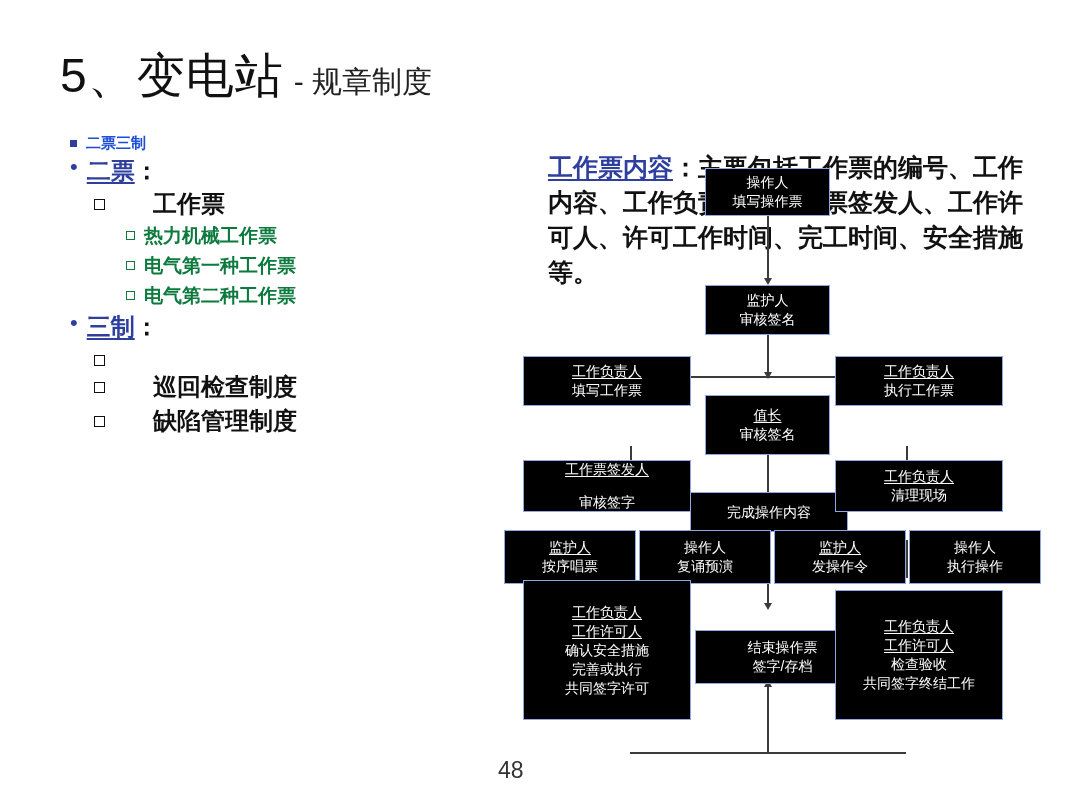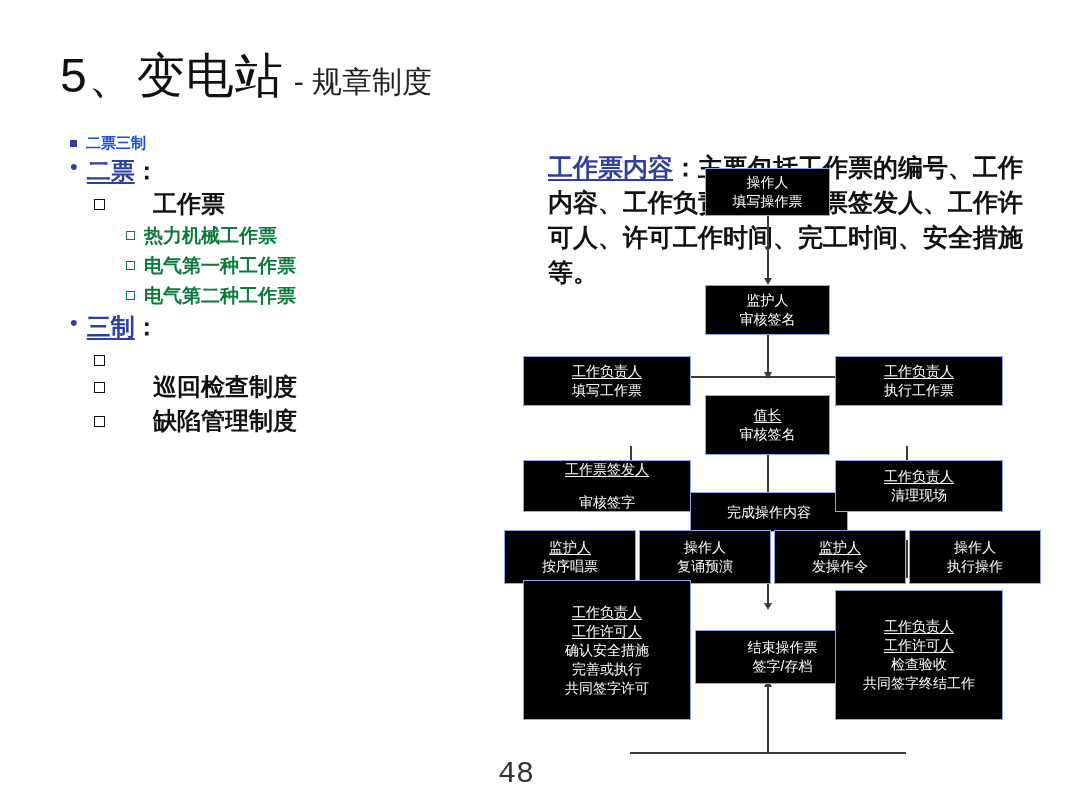--- a/index.html
+++ b/index.html
@@ -186,23 +186,22 @@
     border-left: 4px solid transparent;
     border-right: 4px solid transparent;
     border-bottom: 7px solid #3b3b3b;
   }
 
   
   .page-num {
     position: absolute;
     left: 498px;
     top: 757px;
-    font-size: 30px;
+    font-size: 23px;
     color: #333333;
-    font-family: Liberation Mono, monospace;
   }
 </style>
 </head>
 <body>
 
 <div class="slide">
 
   <div class="title-row">
     <span class="title-main">5、变电站</span>
     <span class="title-sub">- 规章制度</span>

